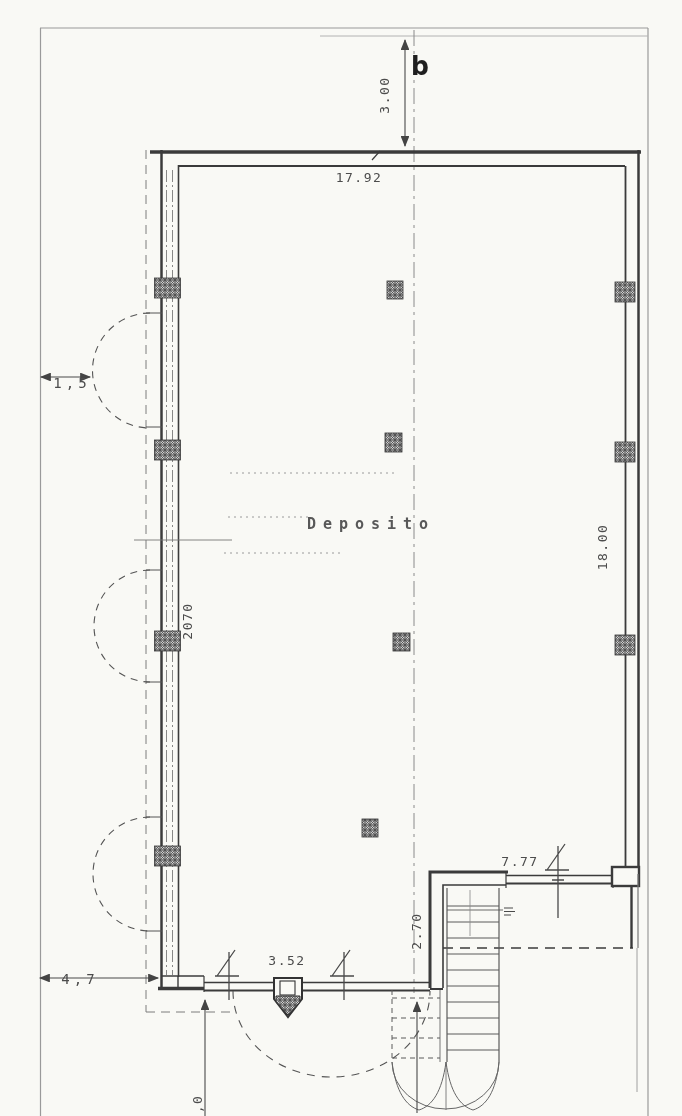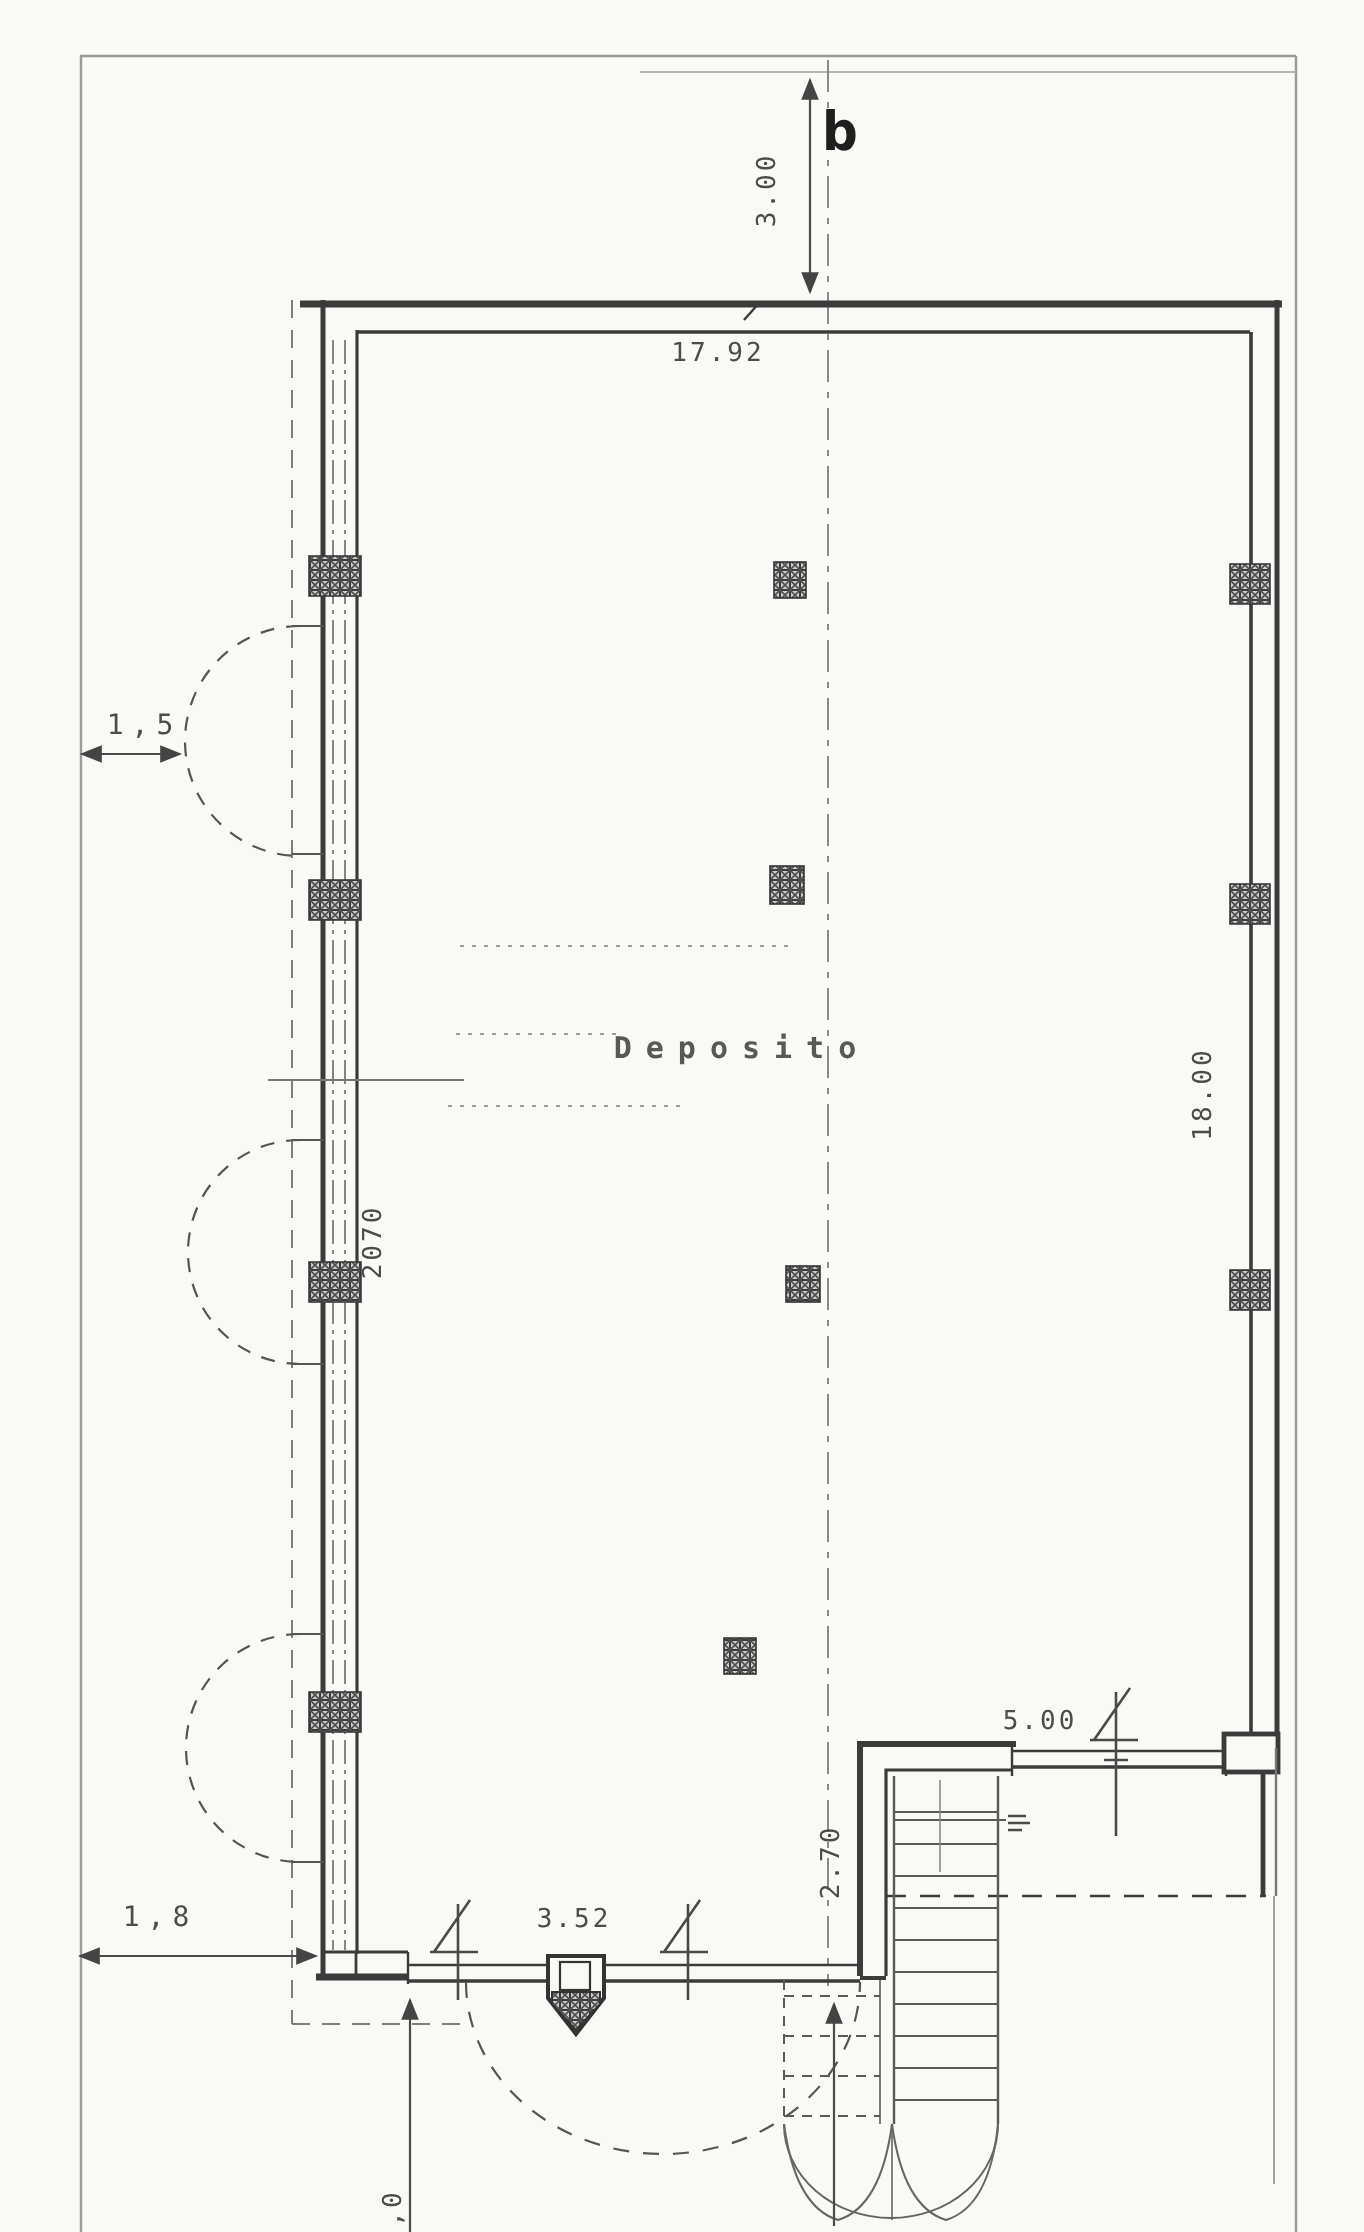--- a/index.html
+++ b/index.html
@@ -2,21 +2,21 @@
 <html><head>
 <meta charset="utf-8">
 <style>
   html,body{margin:0;padding:0;background:#ffffff;}
   .page{position:relative;width:682px;height:1116px;background:#f9f9f5;overflow:hidden;
         font-family:"DejaVu Sans Mono","Liberation Mono",monospace;}
   .page svg{position:absolute;left:0;top:0;}
   .lbl{position:absolute;font-size:13px;color:#4c4c4c;letter-spacing:1.5px;white-space:nowrap;
        transform:translate(-50%,-50%);}
   .lbl.rot{transform:translate(-50%,-50%) rotate(-90deg);}
-  .lbl.wide{font-size:14px;letter-spacing:4px;}
+  .lbl.wide{font-size:14px;letter-spacing:4px;margin-top:20px;}
   .room{position:absolute;font-size:15px;color:#585858;letter-spacing:7px;white-space:nowrap;
         transform:translate(-50%,-50%);font-weight:bold;}
   .bmark{position:absolute;font-family:"DejaVu Sans","Liberation Sans",sans-serif;
          font-weight:900;font-size:25px;color:#1f1f1f;transform:translate(-50%,-50%) scaleY(1.08);}
 </style>
 </head>
 <body>
 
 <div class="page">
 
@@ -190,23 +190,23 @@
 
 <div class="lbl wide" style="left:72px;top:363px">1,5</div>
 
 <div class="room" style="left:371px;top:524px">Deposito</div>
 
 <div class="lbl rot" style="left:187px;top:621px">2070</div>
 
 <div class="lbl rot" style="left:602px;top:547px">18.00</div>
 
 
-<div class="lbl wide" style="left:80px;top:959px">1,8</div>
+<div class="lbl wide" style="left:80px;top:959px">4,7</div>
 
 <div class="lbl" style="left:287px;top:960px">3.52</div>
 
-<div class="lbl" style="left:520px;top:861px">5.00</div>
+<div class="lbl" style="left:520px;top:861px">7.77</div>
 
 <div class="lbl rot" style="left:416px;top:931px">2.70</div>
 
 <div class="lbl rot" style="left:197px;top:1104px">,0</div>
 
 </div>
 
 </body></html>

